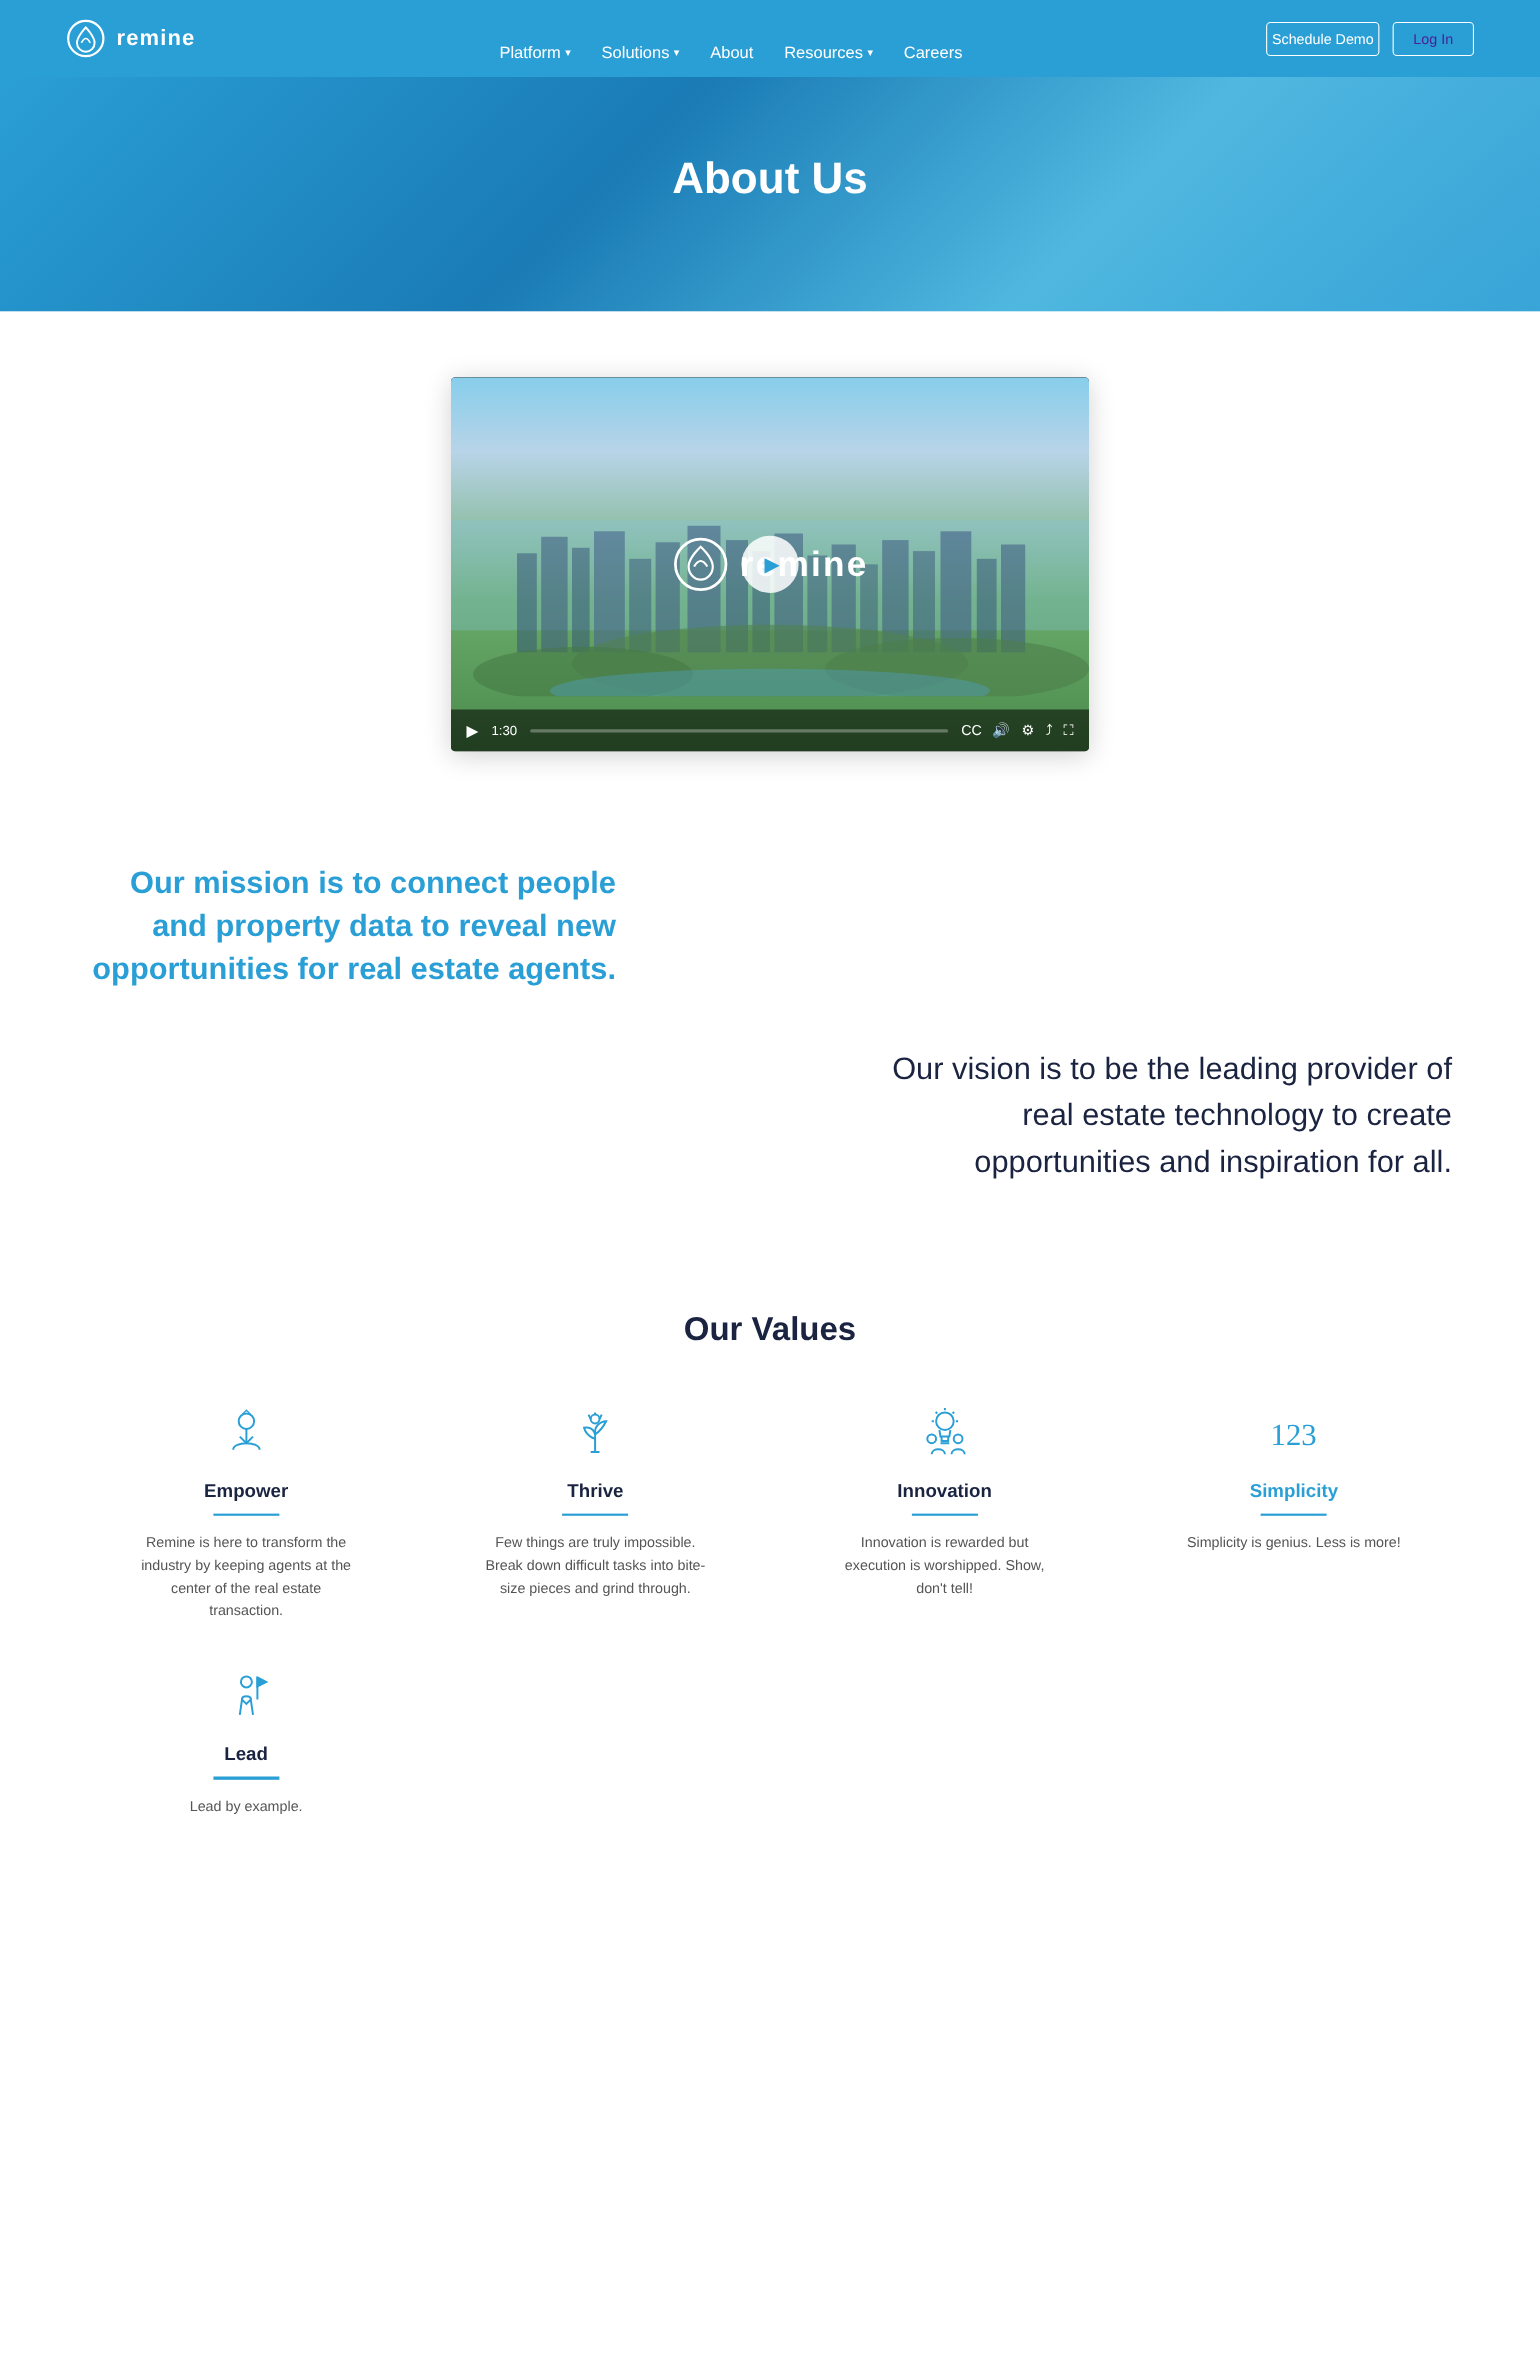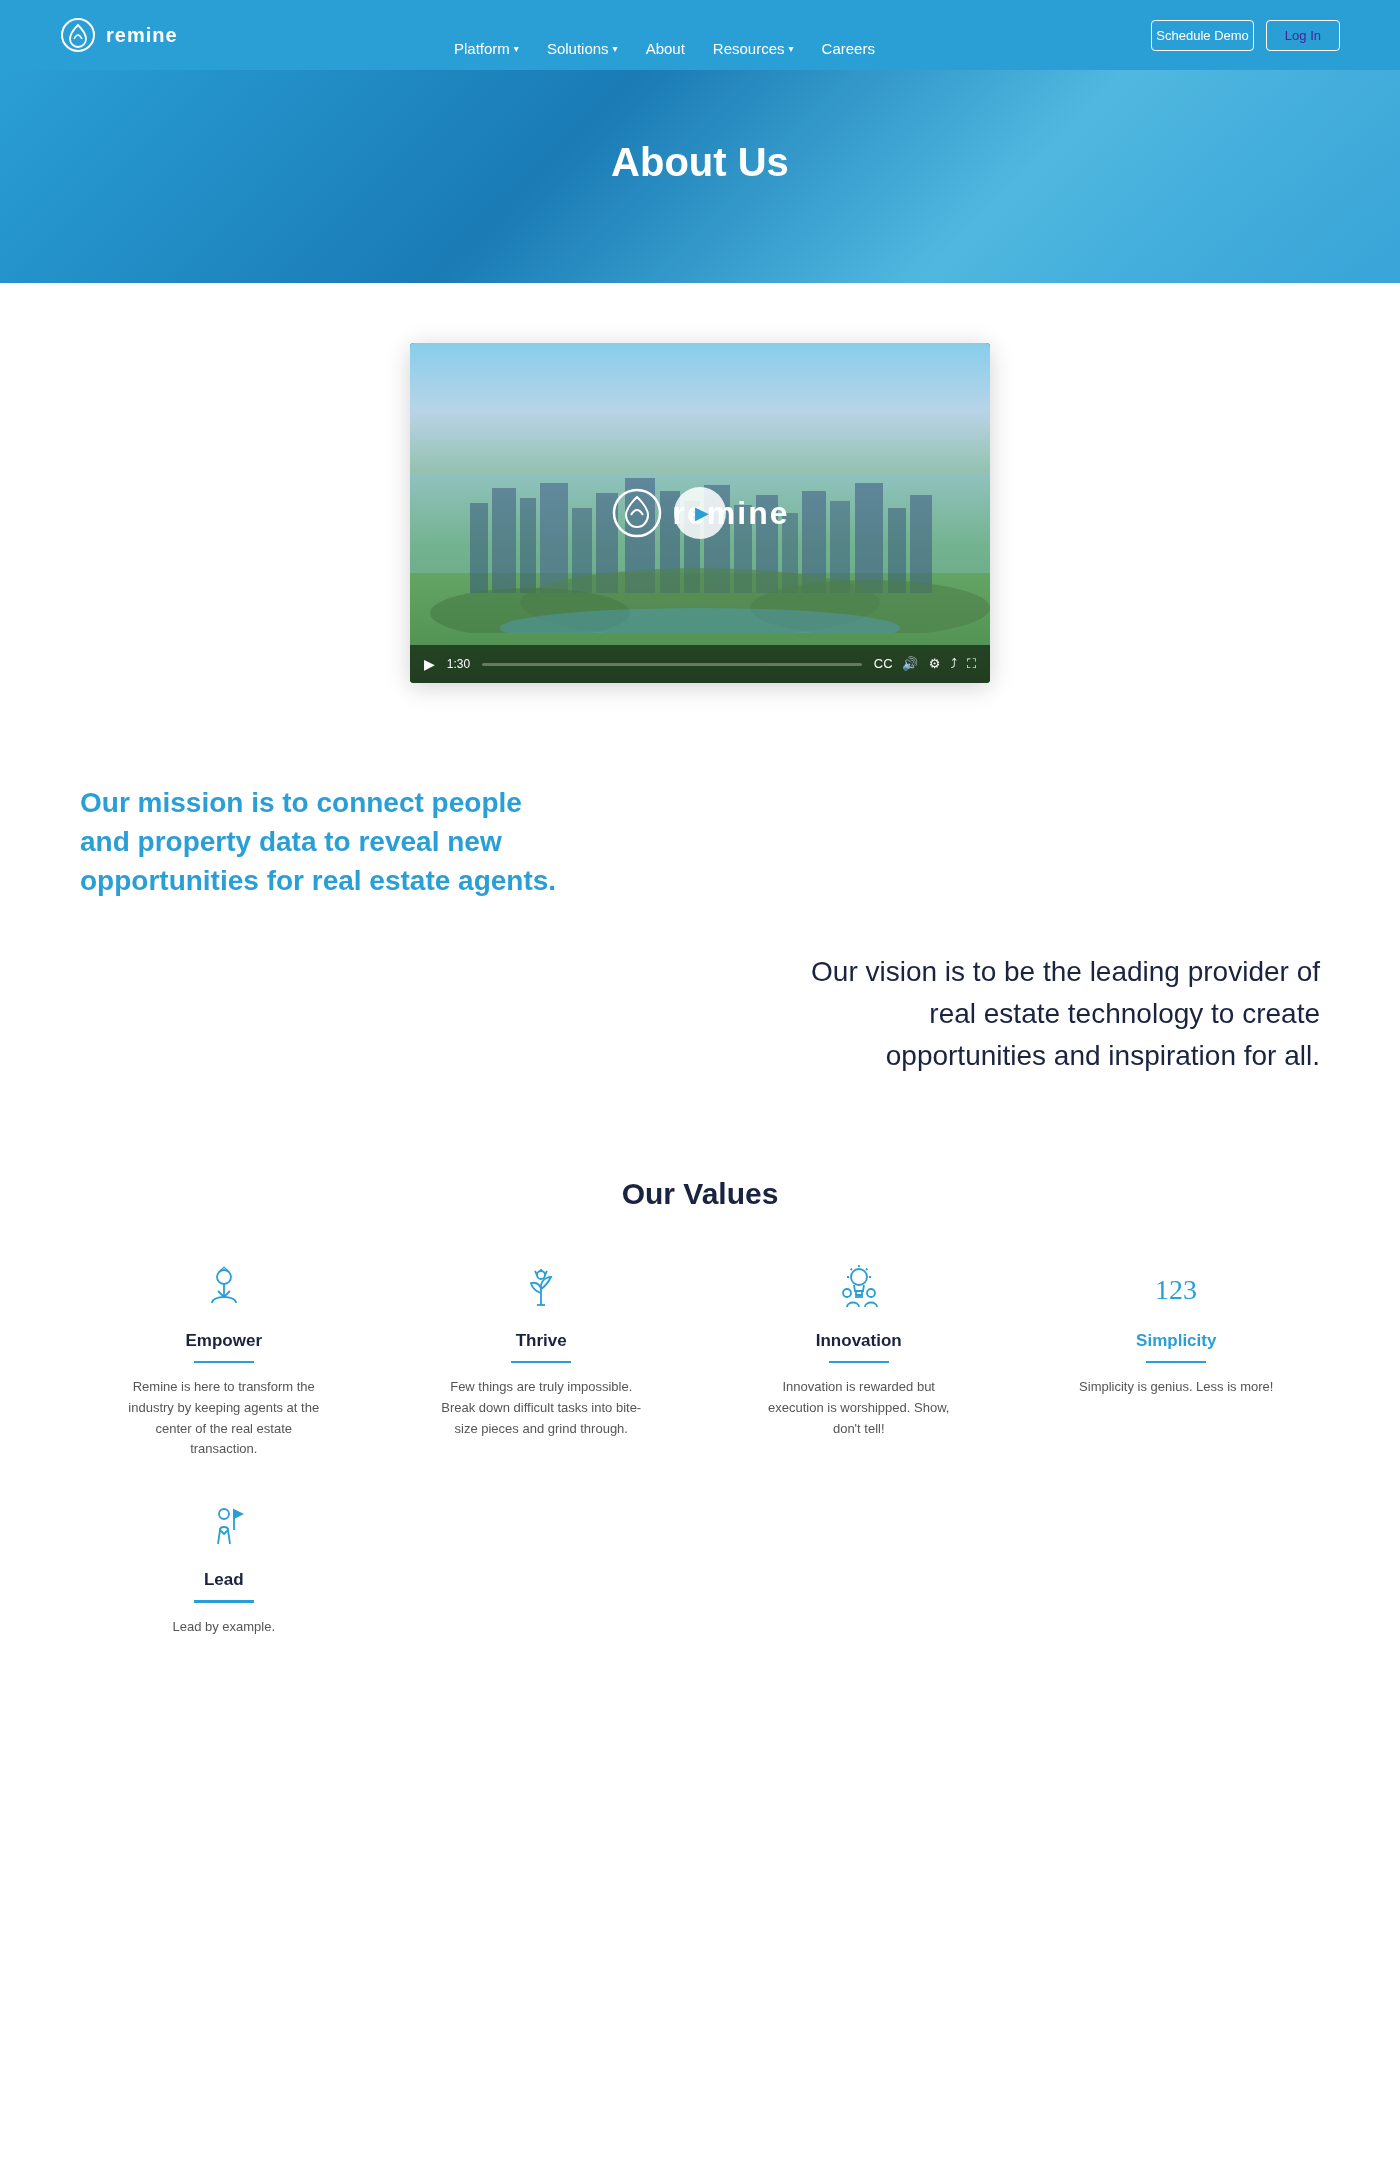--- a/index.html
+++ b/index.html
@@ -72,30 +72,30 @@
     .ctrl-time { color: #fff; font-size: 12px; }
     .progress-bar { flex: 1; height: 3px; background: rgba(255,255,255,0.3); border-radius: 2px; }
     .progress-fill { width: 0%; height: 100%; background: #fff; border-radius: 2px; }
     .ctrl-icons { display: flex; gap: 10px; margin-left: auto; }
     .ctrl-icon { color: #fff; font-size: 13px; cursor: pointer; }
 
     
     .mission-vision { padding: 60px 80px 40px; }
     .mission-text {
       color: #2a9fd6; font-size: 28px; font-weight: 700; line-height: 1.4;
-      max-width: 480px; margin-bottom: 50px;
+      max-width: 480px; margin-bottom: 50px; text-align: right;
     }
     .vision-text {
       color: #1a2340; font-size: 28px; font-weight: 500; line-height: 1.5;
       max-width: 520px; text-align: right; margin-left: auto;
     }
 
     
     .values-section { padding: 60px 80px 80px; }
-    .values-title { text-align: center; font-size: 30px; font-weight: 700; color: #1a2340; margin-bottom: 50px; }
+    .values-title { text-align: center; font-size: 30px; font-weight: 700; color: #1a2340; margin-bottom: 50px; margin-top: 15px; }
     .values-grid { display: grid; grid-template-columns: repeat(4, 1fr); gap: 40px 30px; }
     .value-card { text-align: center; }
     .value-icon { width: 56px; height: 56px; margin: 0 auto 14px; display: flex; align-items: center; justify-content: center; }
     .value-icon svg { width: 52px; height: 52px; }
     .value-name { font-size: 17px; font-weight: 700; color: #1a2340; margin-bottom: 10px; }
     .value-divider { width: 60px; height: 2.5px; background: #2a9fd6; margin: 0 auto 14px; }
     .value-desc { font-size: 13px; color: #555; line-height: 1.6; max-width: 200px; margin: 0 auto; }
     .value-name-blue { color: #2a9fd6; }
   </style>
 </head>

